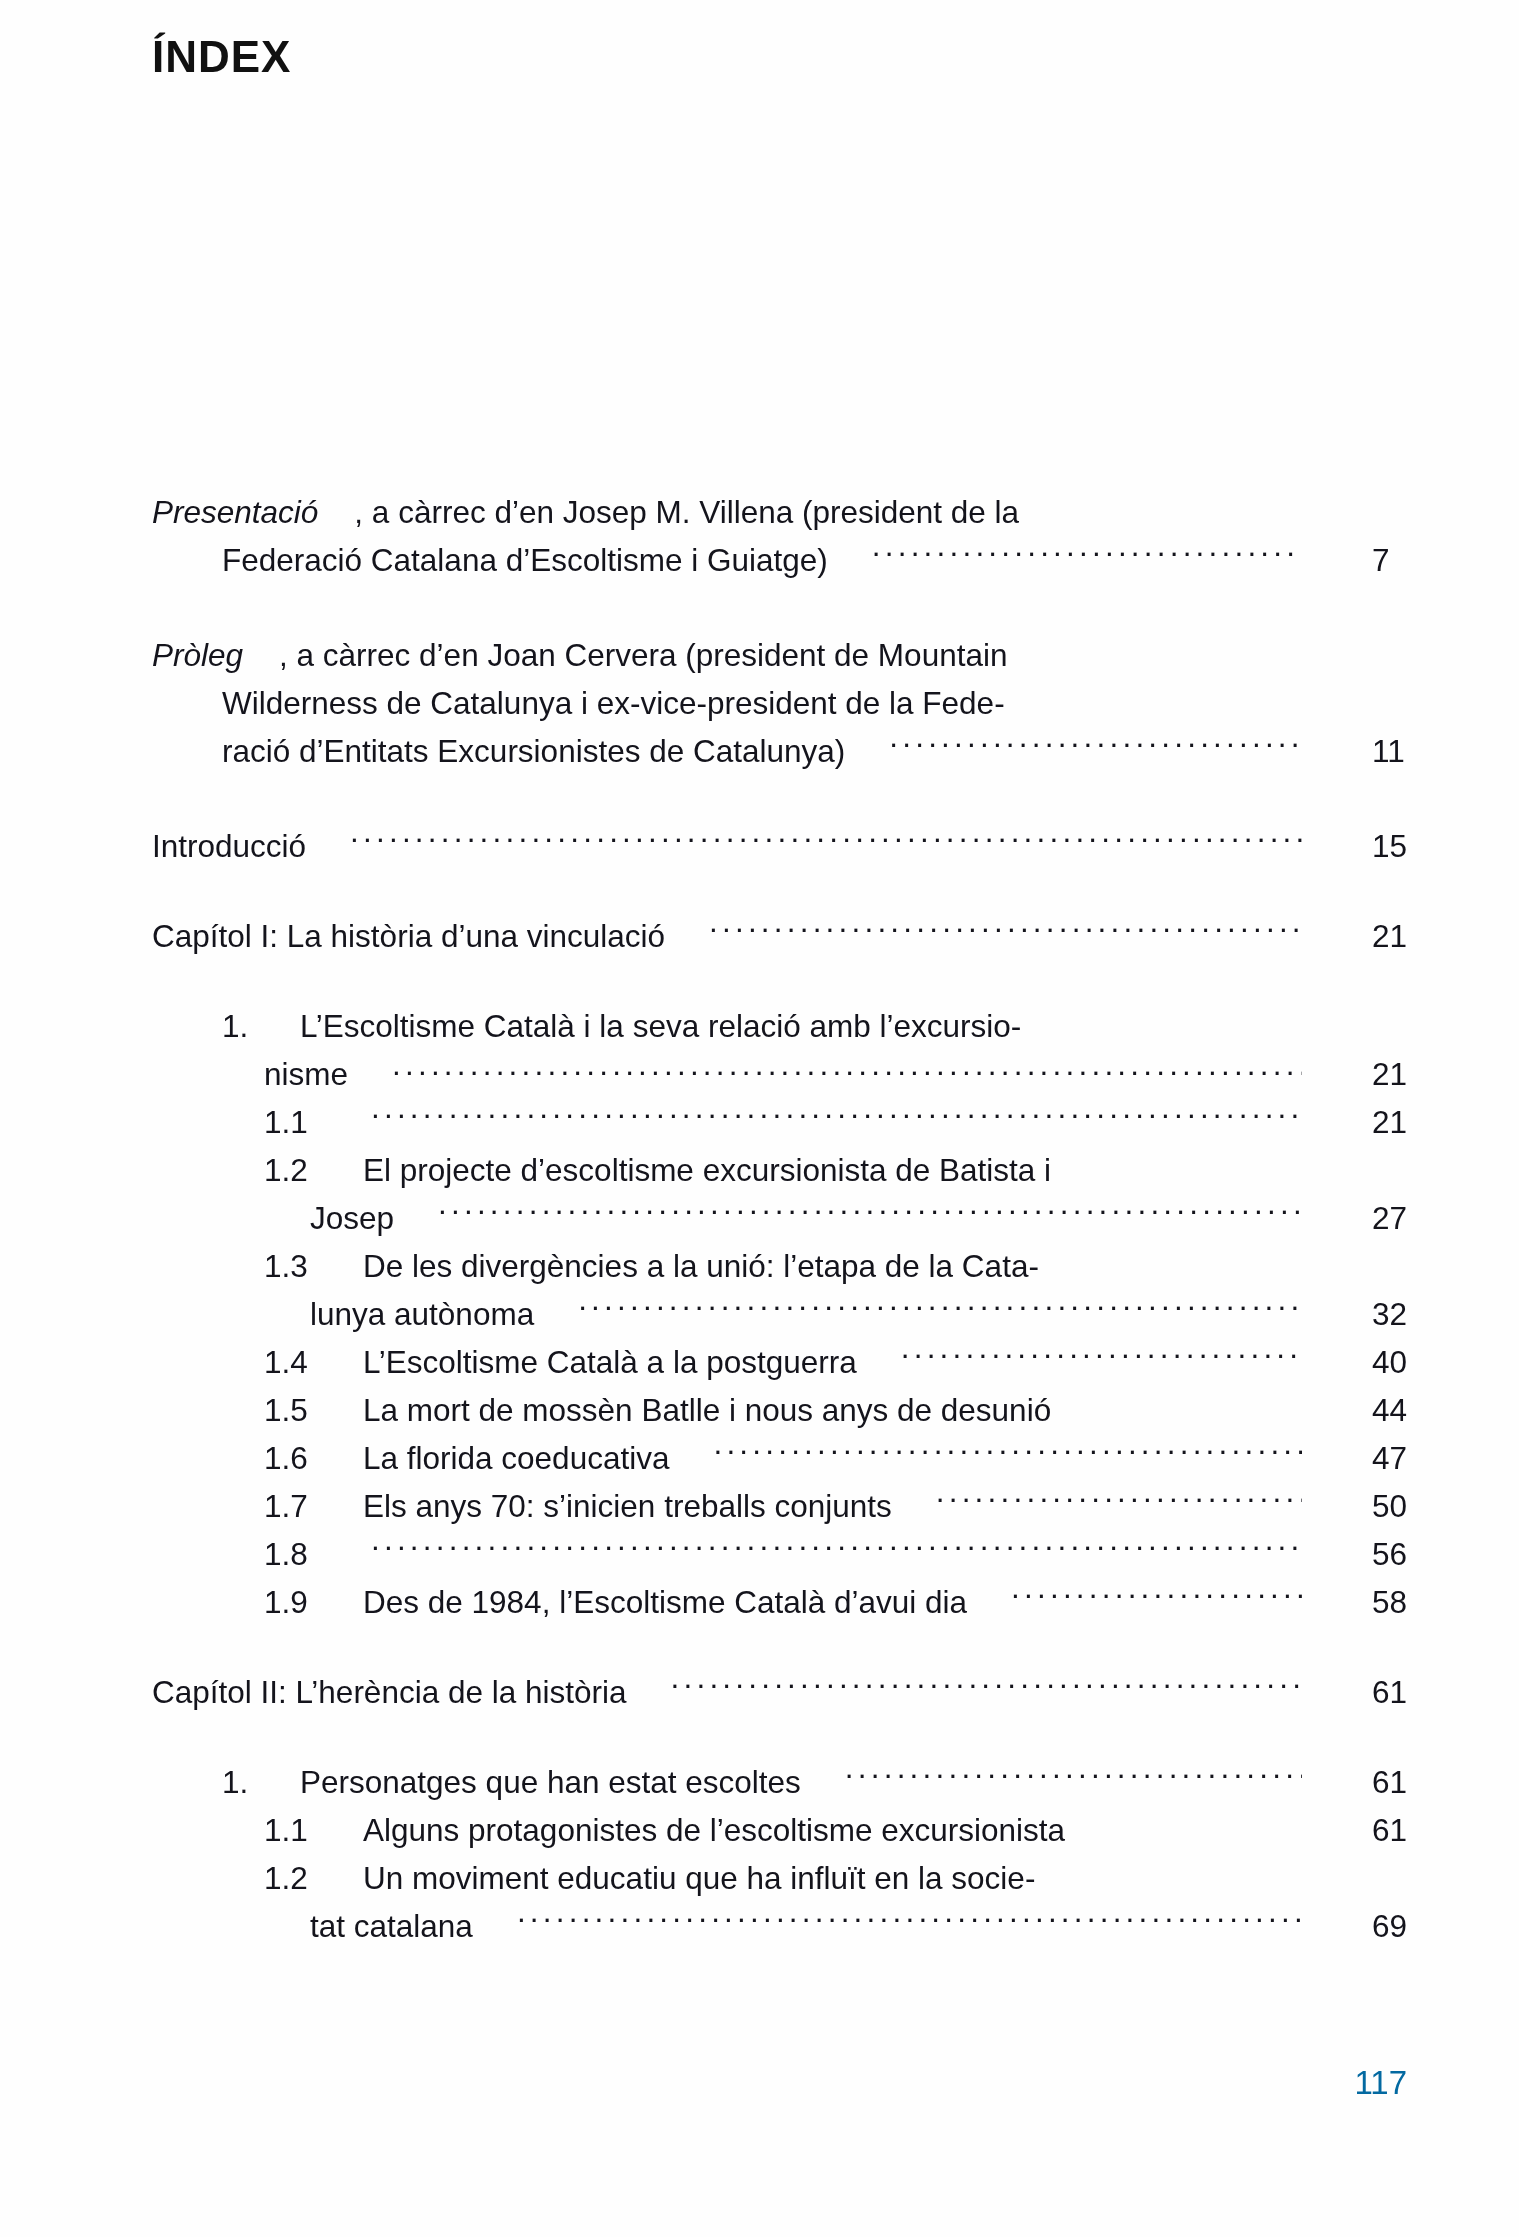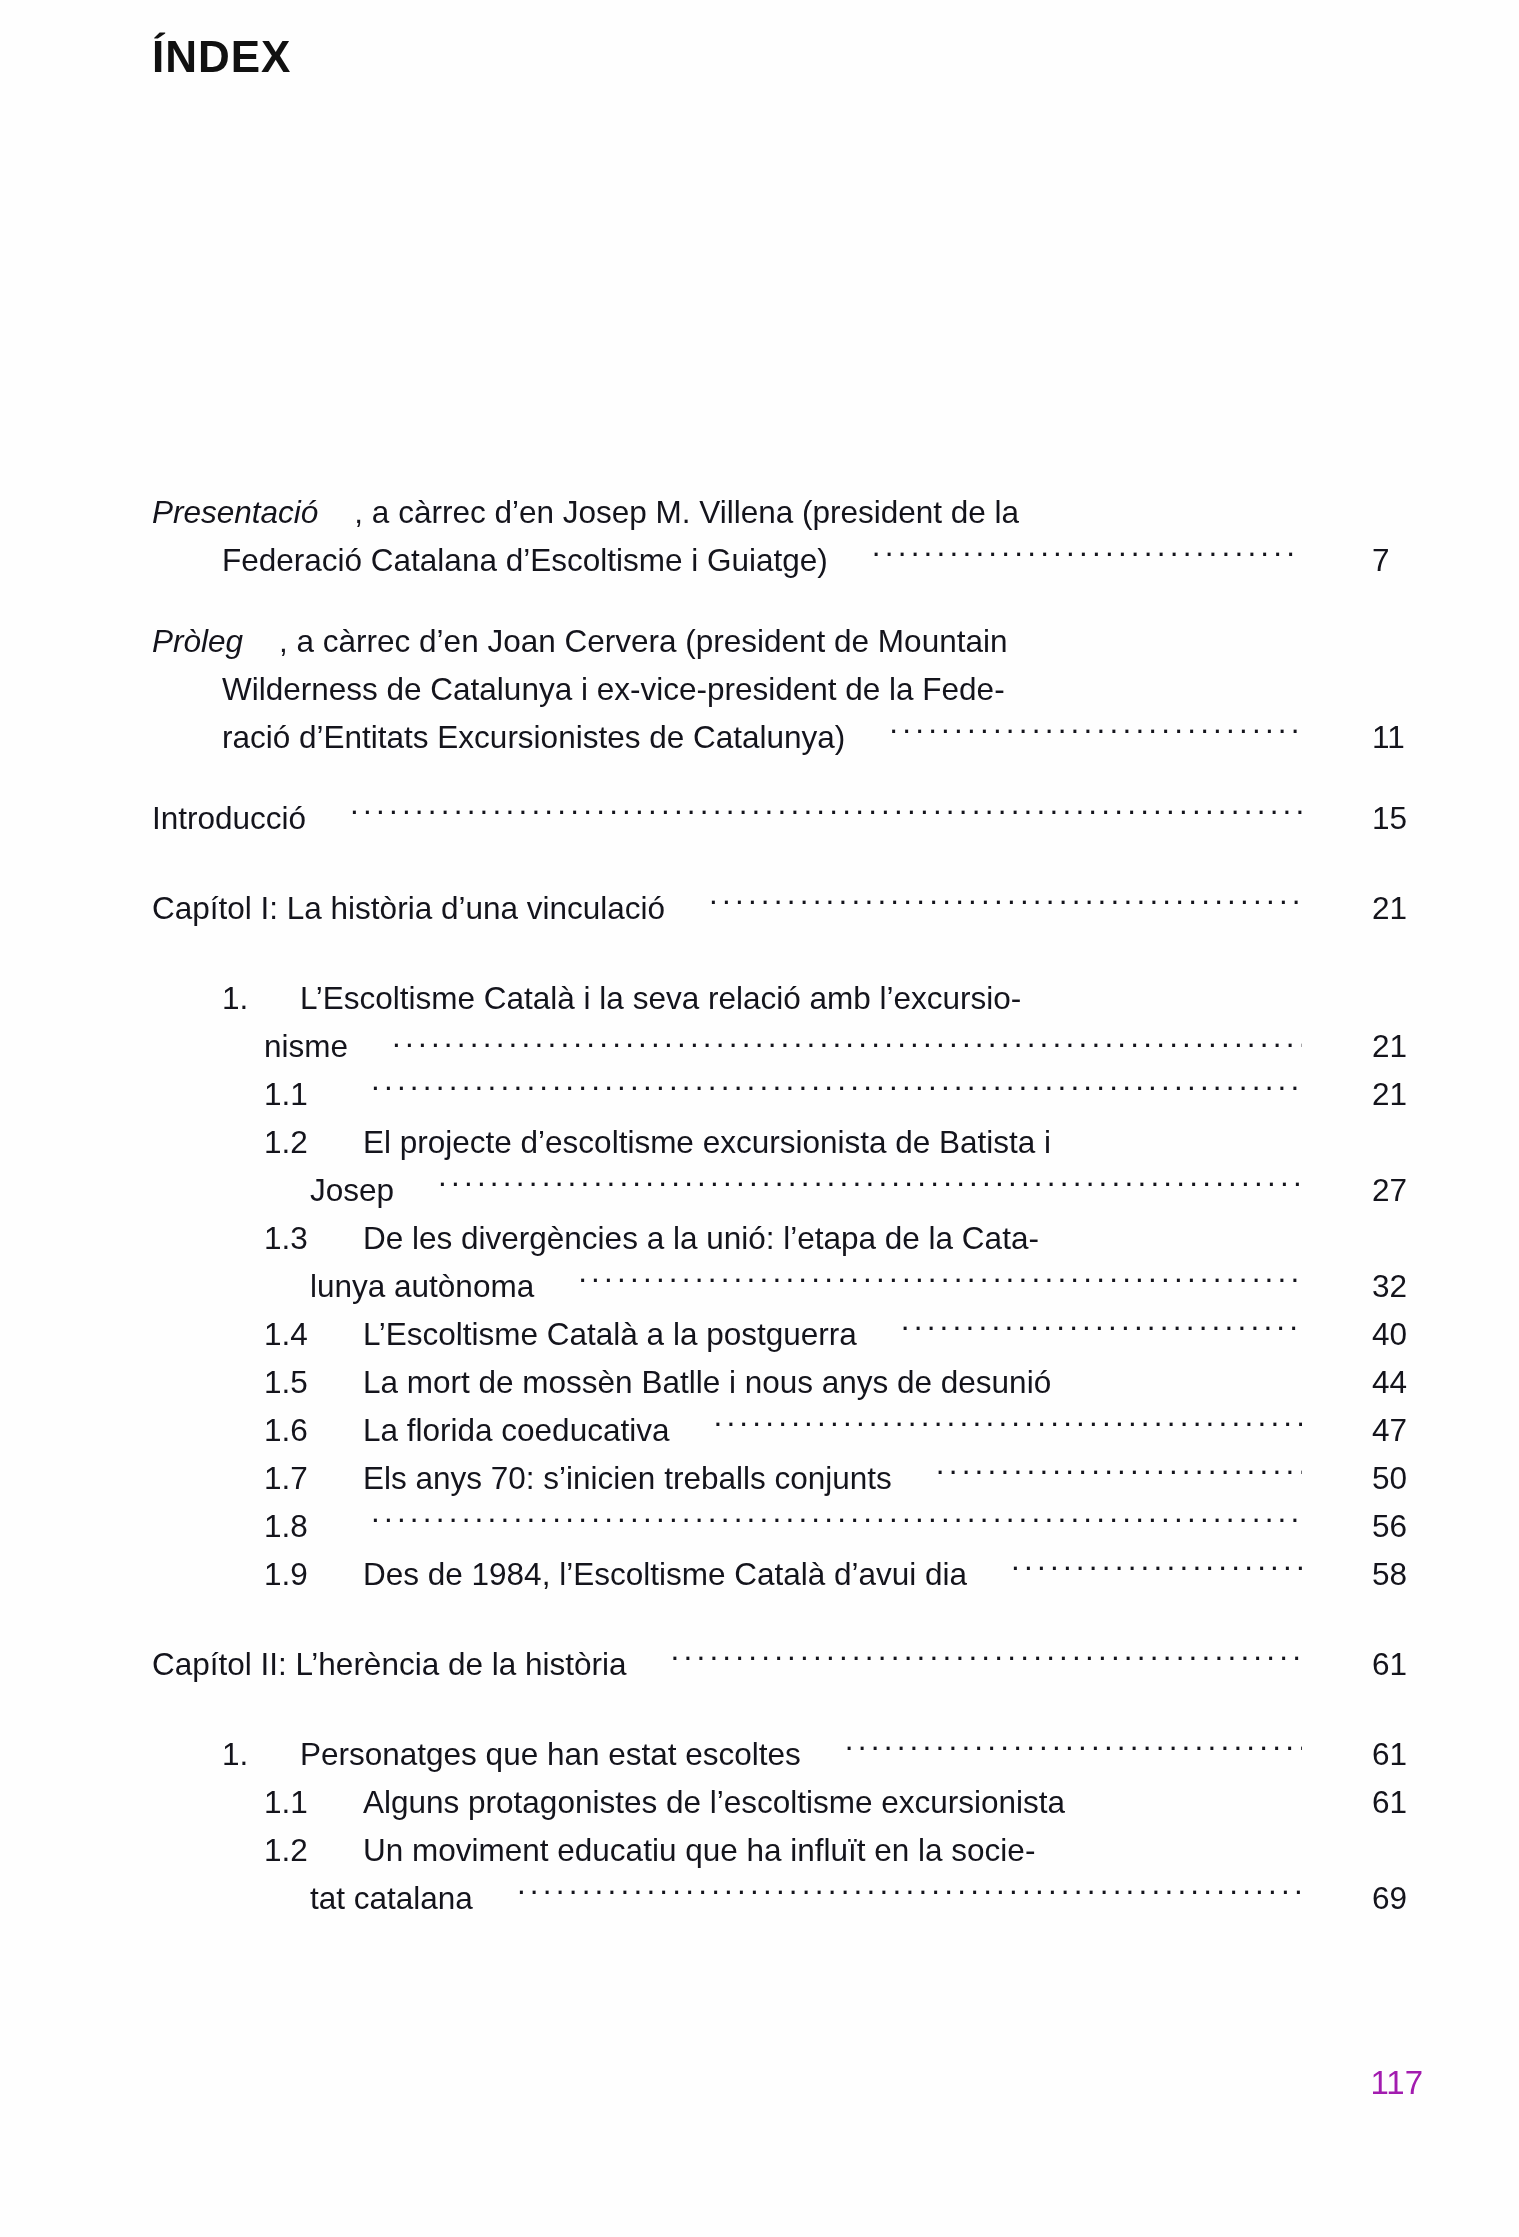--- a/index.html
+++ b/index.html
@@ -37,21 +37,21 @@
     width: 1270px;
     font-size: 31.5px;
     color: #14141c;
   }
 
   .entry {
     position: relative;
   }
 
   
-  .entry.gap-lg { margin-top: 33px; }
+  .entry.gap-lg { margin-top: 47px; }
   .entry.gap-md { margin-top: 42px; }
   .entry.gap-sm { margin-top: 0px; }
 
   
   .line {
     display: flex;
     align-items: baseline;
     line-height: 48px;
     white-space: pre;
     gap: 36px;
@@ -102,24 +102,24 @@
     width: 78px;
     text-align: left;
     padding-left: 28px;
     box-sizing: border-box;
   }
   .pnum.empty { visibility: hidden; }
 
   
   .folio {
     position: absolute;
-    right: 96px;
+    right: 112px;
     top: 2064px;
     font-size: 33px;
-    color: #a21caf;
+    color: #0369a1;
   }
 </style>
 </head>
 <body>
 
 <div class="page">
 
   <div class="page-title">ÍNDEX</div>
 
   <div class="toc" id="toc-root">

